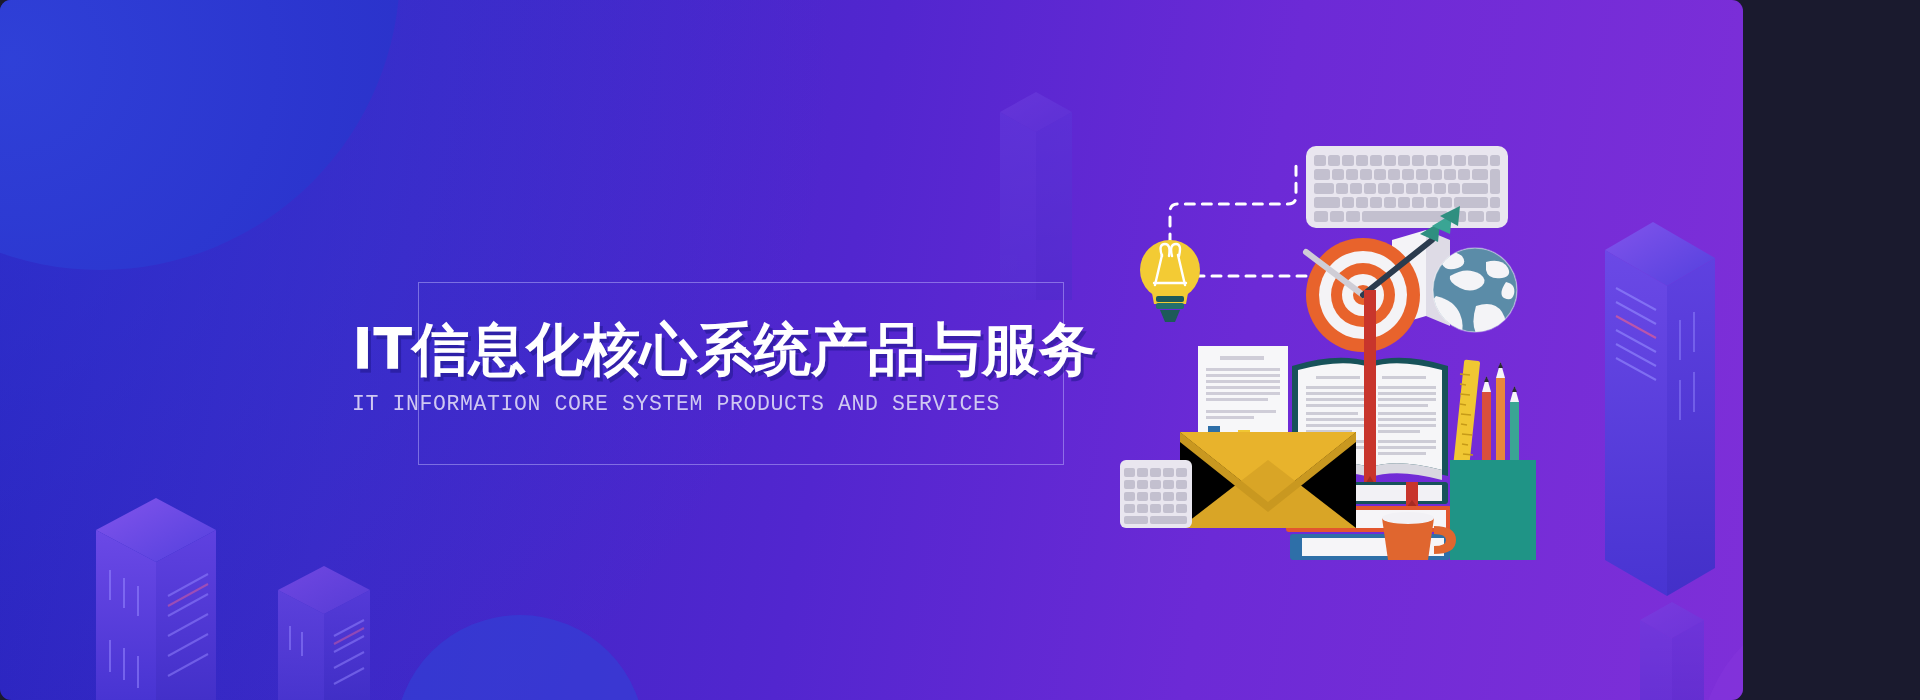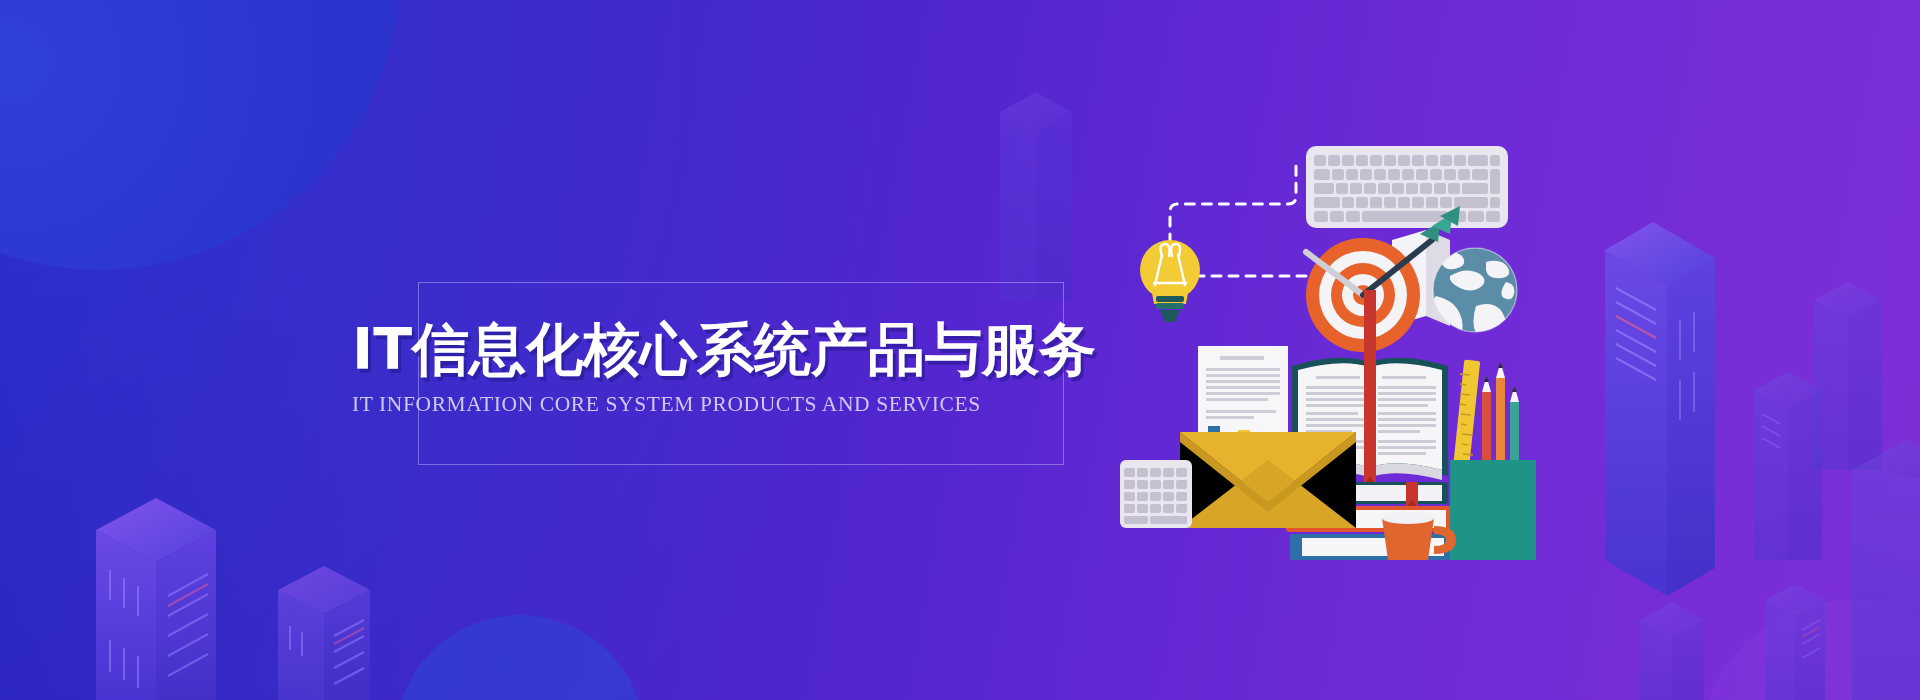--- a/index.html
+++ b/index.html
@@ -2,25 +2,26 @@
 <html><head>
 <meta charset="utf-8">
 <title>IT Banner</title>
 <style>
   * { margin:0; padding:0; box-sizing:border-box; }
   html,body { background:#1a1a2e; }
   body { font-family:"Liberation Sans", sans-serif; }
 
   #banner {
     position:relative;
-    width:1920px; height:700px;
+    width:1743px; height:700px;
     overflow:hidden;
     background:
       radial-gradient(circle at 0% 10%, rgba(52,62,220,0.55) 0%, rgba(52,62,220,0) 45%),
       linear-gradient(100deg, #2620ba 0%, #3a27c4 22%, #5226cf 48%, #6c2ad6 70%, #7e2fd8 100%);
+    border-radius: 11px;
   }
 
   
   .bg-circle-tl {
     position:absolute; left:-200px; top:-330px;
     width:600px; height:600px; border-radius:50%;
     background:radial-gradient(circle at 35% 65%, #2f41d8 0%, #2b36cf 55%, #2a2fc6 100%);
     opacity:0.95;
   }
   .bg-circle-bl {
@@ -54,21 +55,21 @@
     white-space:nowrap;
     text-shadow:3px 4px 0 rgba(32,24,140,0.55);
     font-family:"DejaVu Sans","Liberation Sans",sans-serif;
   }
   .subtitle {
     margin-top:12px;
     font-size:21.5px;
     color:#cfc8f2;
     letter-spacing:0.6px;
     white-space:nowrap;
-    font-family:Liberation Serif, serif;
+    font-family:Liberation Mono, monospace;
   }
 
   
   #illo { position:absolute; left:1120px; top:130px; width:430px; height:460px; }
   #illo svg { display:block; }
 </style>
 </head>
 <body>
 
 <div id="banner">

